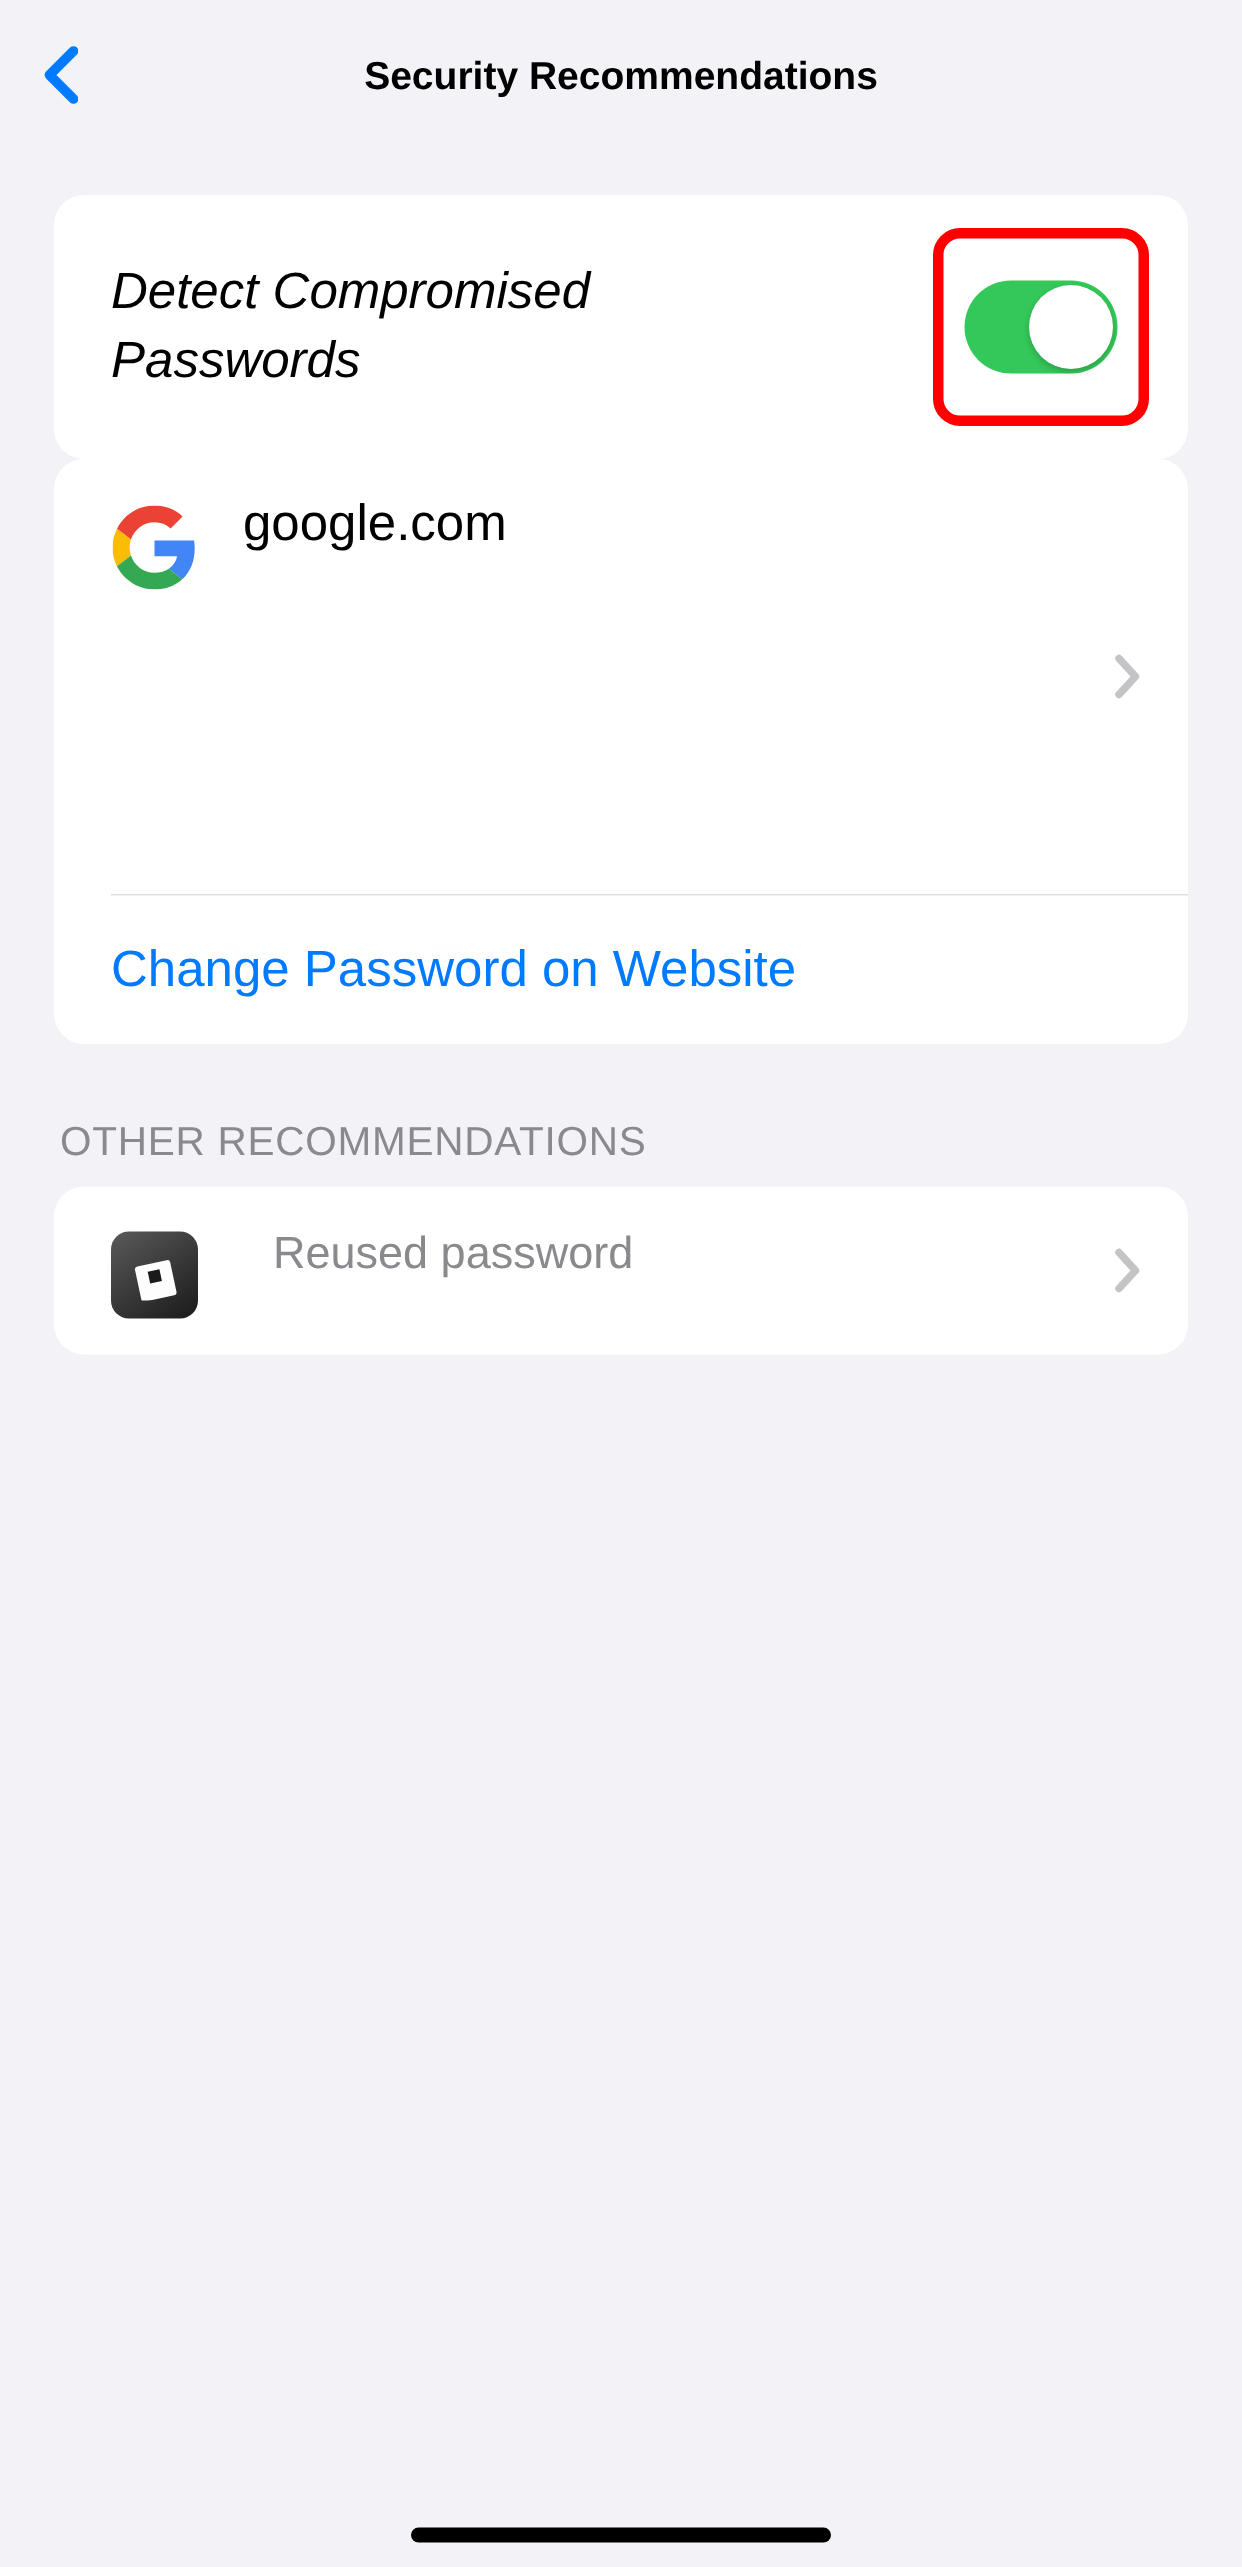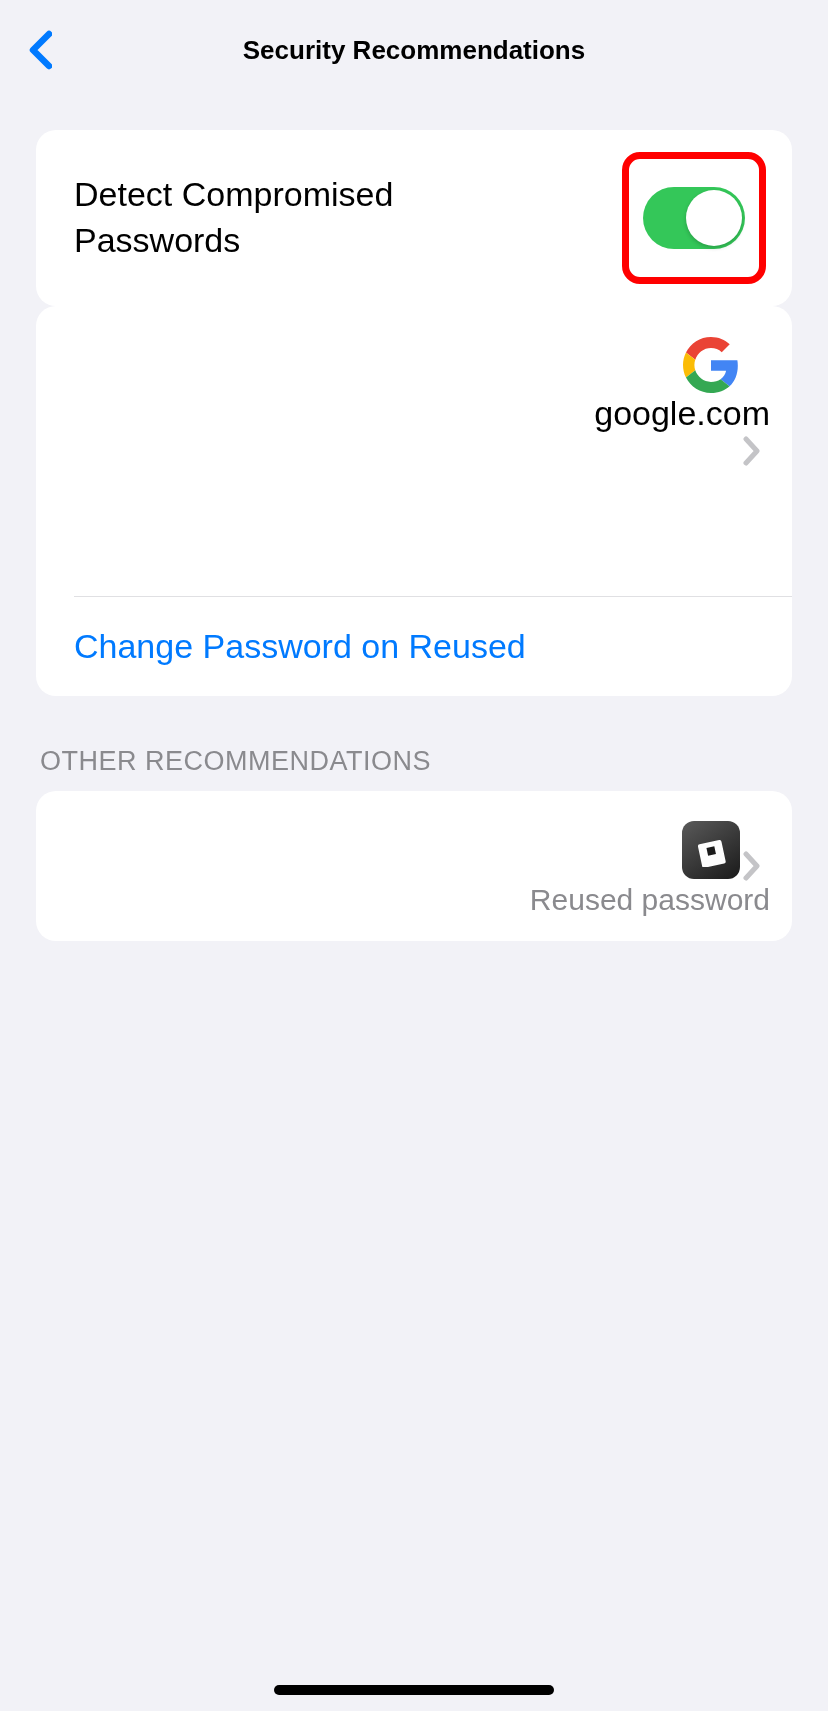--- a/index.html
+++ b/index.html
@@ -41,20 +41,21 @@
   .card {
     background: #fff;
     border-radius: 20px;
     overflow: hidden;
   }
   .toggle-row {
     display: flex;
     align-items: center;
     justify-content: space-between;
     padding: 22px 26px 22px 38px;
+    font-style: italic;
   }
   .toggle-label {
     font-size: 34px;
     font-weight: 400;
     color: #000;
     line-height: 1.35;
     max-width: 420px;
   }
   .highlight-box {
     border: 7px solid #ff0000;
@@ -92,24 +93,23 @@
     font-size: 29px;
   }
   .section-header {
     padding: 50px 4px 14px 4px;
     font-size: 27px;
     letter-spacing: 0.5px;
     color: #8a8a8e;
   }
   .rec-item {
     display: flex;
-    align-items: flex-end;
+    align-items: flex-start;
     padding: 24px 22px 24px 38px;
     position: relative;
-    flex-direction: column;
   }
   .rec-item.item-tall {
     min-height: 290px;
   }
   .rec-icon {
     width: 58px;
     height: 58px;
     margin-right: 30px;
     flex-shrink: 0;
     margin-top: 6px;
@@ -123,20 +123,21 @@
   }
   .rec-title {
     font-size: 34px;
     font-weight: 400;
     color: #000;
   }
   .rec-sub {
     font-size: 30px;
     color: #8a8a8e;
     margin-top: 4px;
+    margin-left: 20px;
   }
   .chevron-right {
     position: absolute;
     right: 28px;
     top: 50%;
     transform: translateY(-50%);
     width: 24px;
     height: 38px;
     display: flex;
     align-items: center;
@@ -213,21 +214,21 @@
       <div class="rec-body">
         <div class="rec-title">google.com</div>
       </div>
       <div class="chevron-right">
         <svg width="18" height="30" viewBox="0 0 18 30">
           <path d="M3 3 L14 15 L3 27" stroke="#c4c4c7" stroke-width="5" fill="none" stroke-linecap="round" stroke-linejoin="round"></path>
         </svg>
       </div>
     </div>
     <div class="divider"></div>
-    <div class="action-row">Change Password on Reused</div>
+    <div class="action-row">Change Password on Website</div>
   </div>
 
   <div class="section-header">OTHER RECOMMENDATIONS</div>
 
   <div class="card">
     <div class="rec-item">
       <div class="rec-icon">
         <div class="roblox-icon">
           <svg width="34" height="34" viewBox="0 0 34 34">
             <rect x="5" y="9" width="24" height="24" rx="2" fill="#fdfdfd" transform="rotate(-12 17 17)"></rect>

